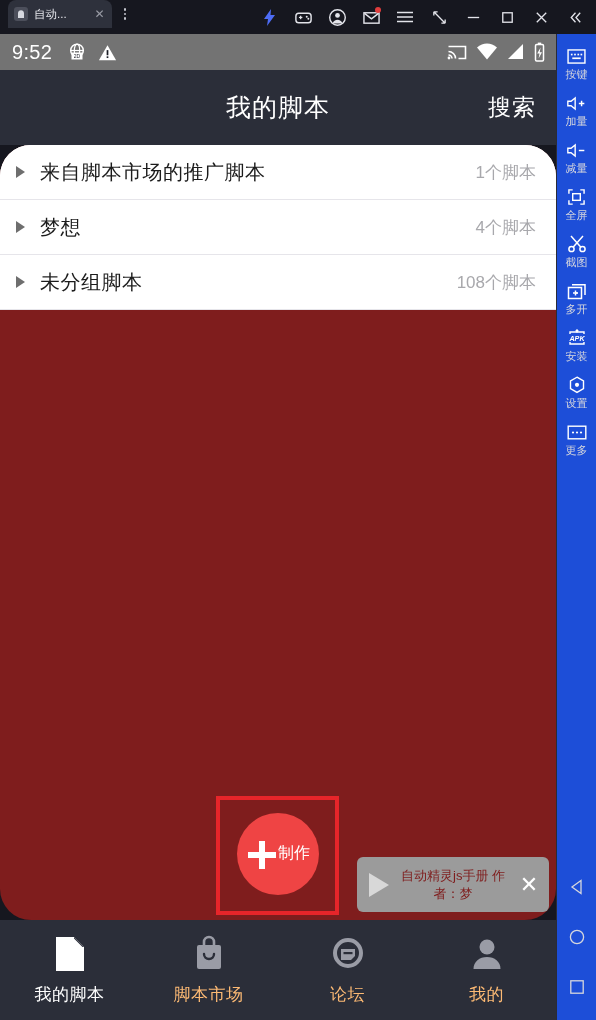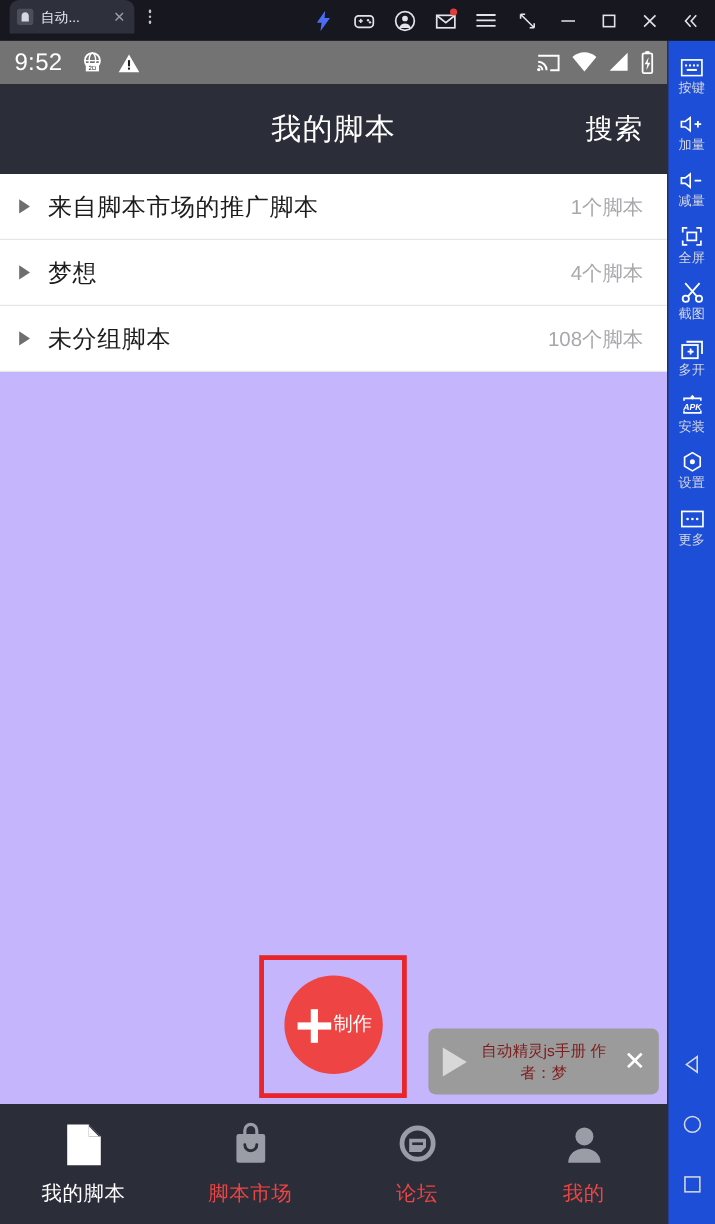--- a/index.html
+++ b/index.html
@@ -156,22 +156,23 @@
     color: #ffffff;
     font-size: 23px;
     letter-spacing: 1px;
   }
 
   
   .content {
     position: absolute;
     left: 0; top: 145px;
     width: 556px; height: 775px;
-    background: #c4b5fd;
+    background: #7f1d1d;
     overflow: hidden;
+    border-radius: 31px;
   }
   .grouplist {
     background: #ffffff;
   }
   .group-row {
     height: 55px;
     display: flex;
     align-items: center;
     padding: 0 20px 0 16px;
     box-sizing: border-box;
@@ -294,21 +295,21 @@
     flex-direction: column;
     align-items: center;
     justify-content: center;
     gap: 10px;
   }
   .nav-label {
     font-size: 17px;
     letter-spacing: 0.5px;
   }
   .nav-item.active .nav-label { color: #ffffff; }
-  .nav-item.inactive .nav-label { color: #ef4444; }
+  .nav-item.inactive .nav-label { color: #fdba74; }
 
   
   .sidebar {
     position: absolute;
     right: 0; top: 34px;
     width: 40px; height: 986px;
     background: #1d4ed8;
     border-left: 1px solid #2a2c36;
     box-sizing: border-box;
     display: flex;

